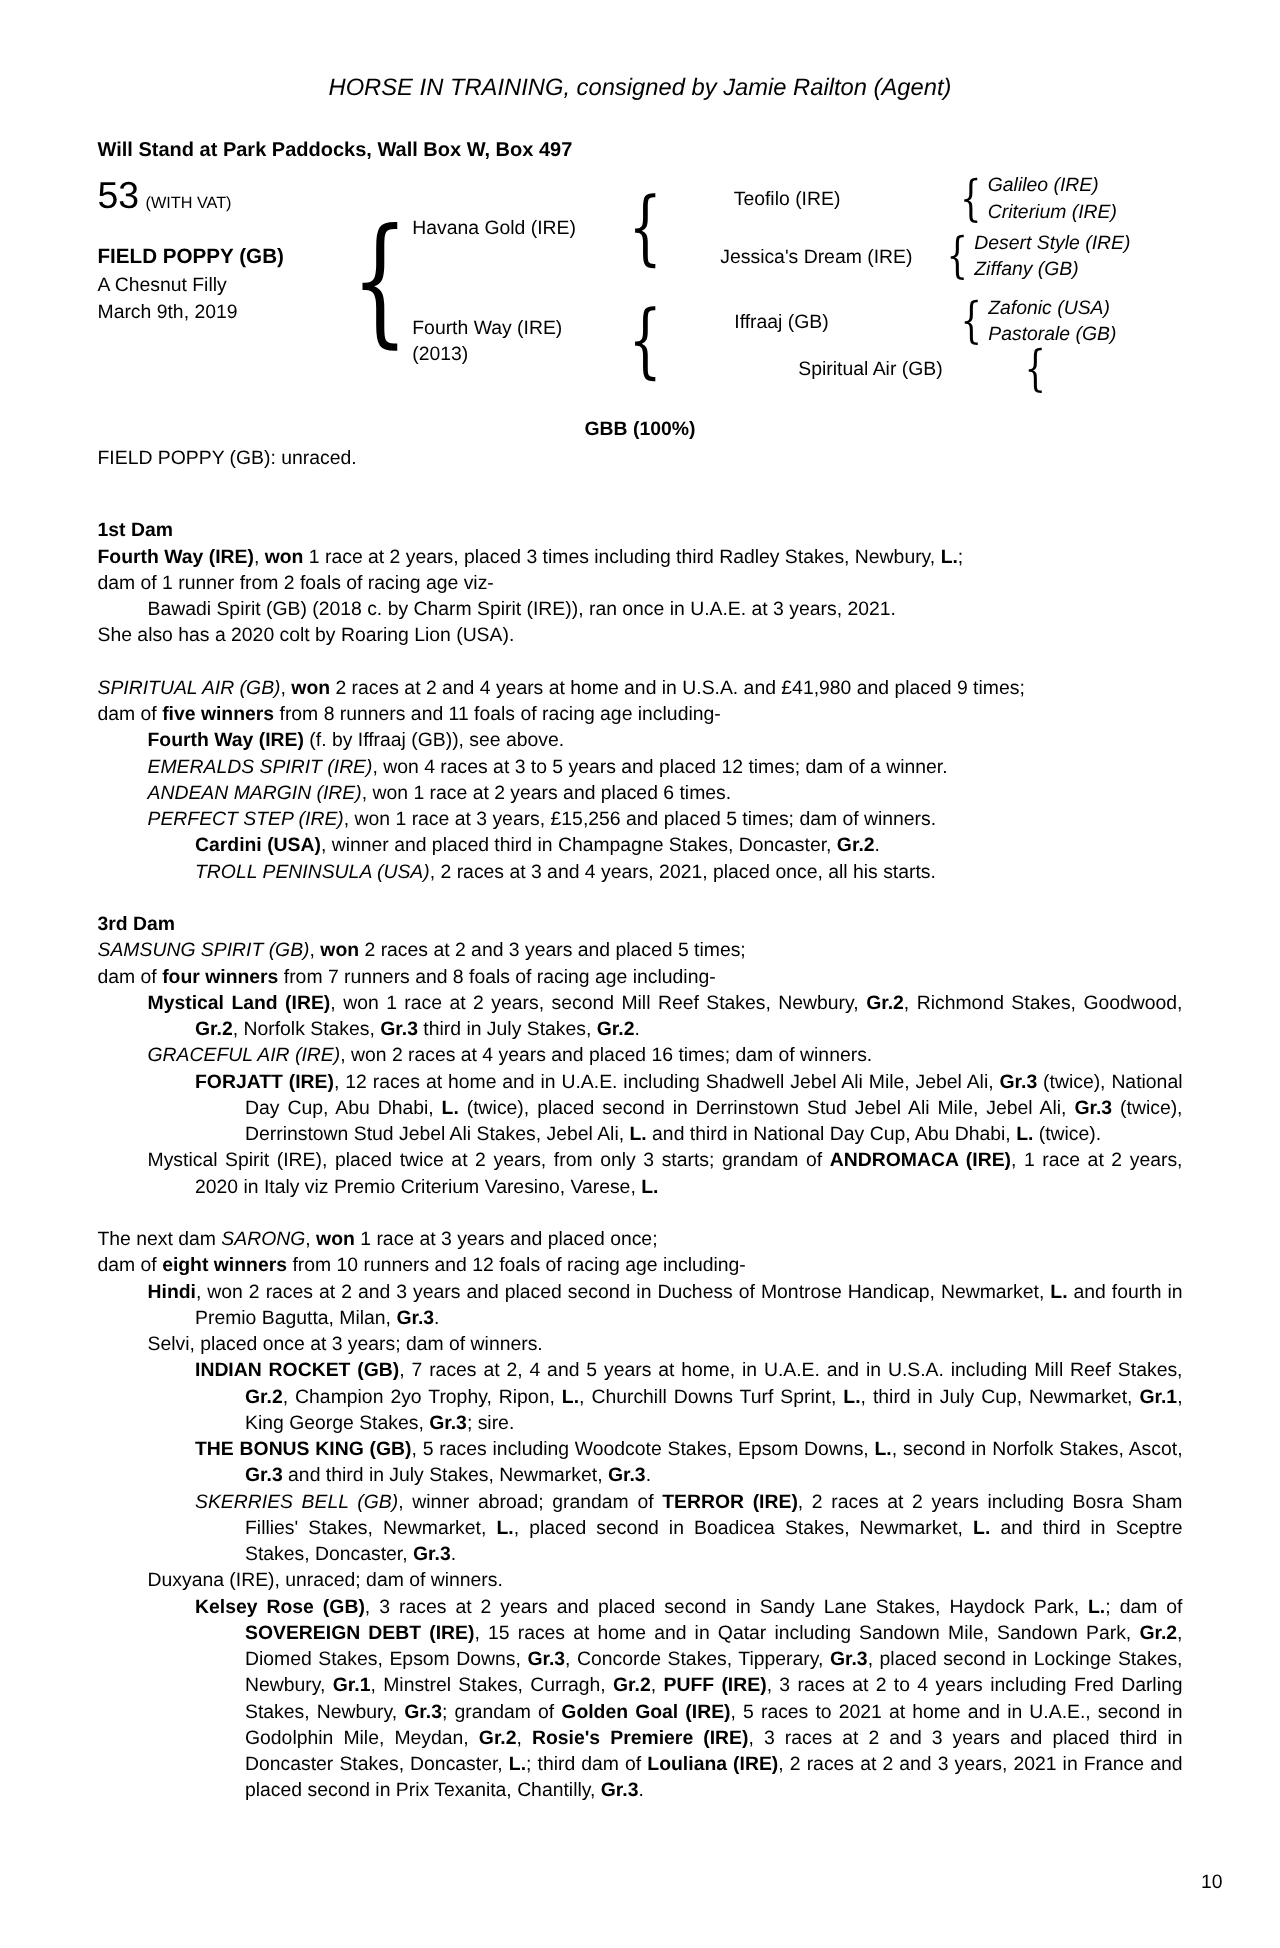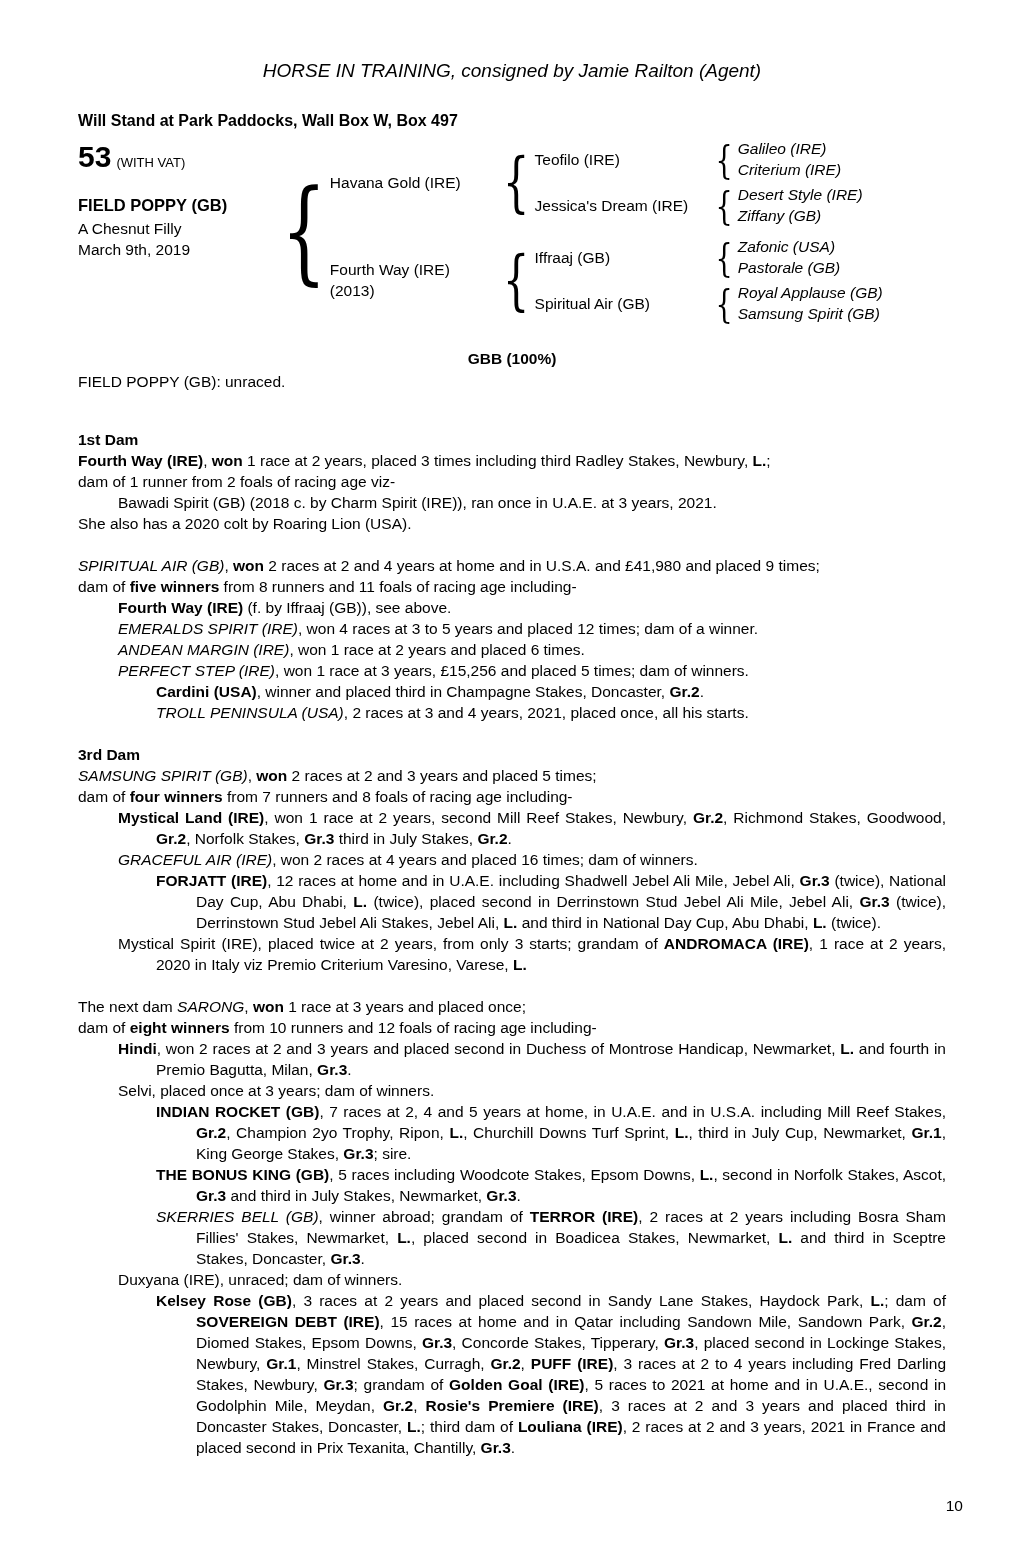--- a/index.html
+++ b/index.html
@@ -9,51 +9,51 @@
     font-family:"Liberation Sans", sans-serif; font-size:15.5px; color:#000;
   }
   .page { padding:60px 78px 40px 78px; position:relative; height:100%; }
   .doc-title { text-align:center; font-style:italic; font-size:19px; margin-bottom:30px; }
   .stand-line { font-weight:bold; font-size:16px; margin-bottom:8px; }
 
   
   .pedigree { display:flex; margin-bottom:24px; }
   .ped-left { width:200px; padding-top:4px; flex:0 0 auto; }
   .lot-row { display:flex; align-items:baseline; gap:5px; margin-bottom:24px; }
-  .lot-number { font-size:30px; font-weight:bold; line-height:1; }
+  .lot-number { font-size:30px; font-weight:normal; line-height:1; }
   .vat { font-size:13px; }
   .horse-name { font-weight:bold; font-size:16.5px; margin-bottom:3px; }
   .horse-desc { line-height:21px; }
   .ped-tree { flex:1; display:flex; align-items:center; }
   .brace { font-family:"DejaVu Serif", serif; font-weight:normal; line-height:1; display:inline-block; flex:0 0 auto; }
   .brace::before { content:"{"; }
   .brace.big   { font-size:72px; transform:scaleY(1.55); margin:0 3px; }
   .brace.mid   { font-size:42px; transform:scaleY(1.55); margin:0 5px; }
   .brace.small { font-size:27px; transform:scaleY(1.45); margin:0 5px; }
   .parents { flex:1; display:flex; flex-direction:column; gap:10px; }
   .parent-block { display:flex; align-items:center; }
   .parent-name { width:168px; flex:0 0 auto; line-height:21px; }
-  .gps { flex:1; display:flex; flex-direction:column; gap:4px; }
+  .gps { flex:1; display:flex; flex-direction:column; gap:4px;align-items:center; }
   .gp-block { display:flex; align-items:center; }
   .gp-name { width:176px; flex:0 0 auto; line-height:21px; }
   .ggps { flex:1; display:flex; flex-direction:column;font-style:italic; }
   .ggp { line-height:21px; }
 
   
   .center-bold { text-align:center; font-weight:bold; margin-bottom:2px; line-height:21px; }
   .unraced { margin-bottom:37px; line-height:21px; }
   .section { margin-bottom:21px; }
   .sec-heading { font-weight:bold; line-height:21px; }
   .para { text-align:justify; line-height:21px; }
   .ind0 { padding-left:40px;  text-indent:-40px; }
   .ind1 { padding-left:78px;  text-indent:-38px; }
   .ind2 { padding-left:118px; text-indent:-40px; }
   .bold { font-weight:bold; }
   .italic { font-style:italic; }
-  .page-number { position:absolute; right:61px; bottom:42px; line-height:21px;margin-left:12px; }
+  .page-number { position:absolute; right:46px; bottom:42px; line-height:21px;margin-left:12px; }
 </style>
 </head>
 <body>
 
 <div class="page">
 
   <div class="doc-title">HORSE IN TRAINING, consigned by Jamie Railton (Agent)</div>
   <div class="stand-line">Will Stand at Park Paddocks, Wall Box W, Box 497</div>
 
   <div class="pedigree">
@@ -105,24 +105,20 @@
               <div class="gp-name">Iffraaj (GB)</div>
               <span class="brace small"></span>
               <div class="ggps">
                 <div class="ggp">Zafonic (USA)</div>
                 <div class="ggp">Pastorale (GB)</div>
               </div>
             </div>
             <div class="gp-block">
               <div class="gp-name">Spiritual Air (GB)</div>
               <span class="brace small"></span>
-              <div class="ggps">
-                <div class="ggp">Royal Applause (GB)</div>
-                <div class="ggp">Samsung Spirit (GB)</div>
-              </div>
             </div>
           </div>
         </div>
 
       </div>
     </div>
   </div>
 
   <div class="center-bold">GBB (100%)</div>
   <div class="unraced">FIELD POPPY (GB): unraced.</div>

